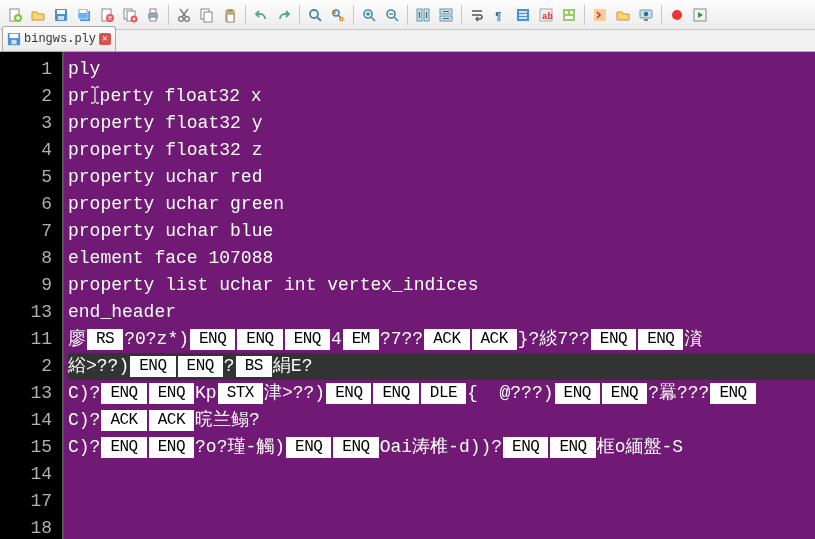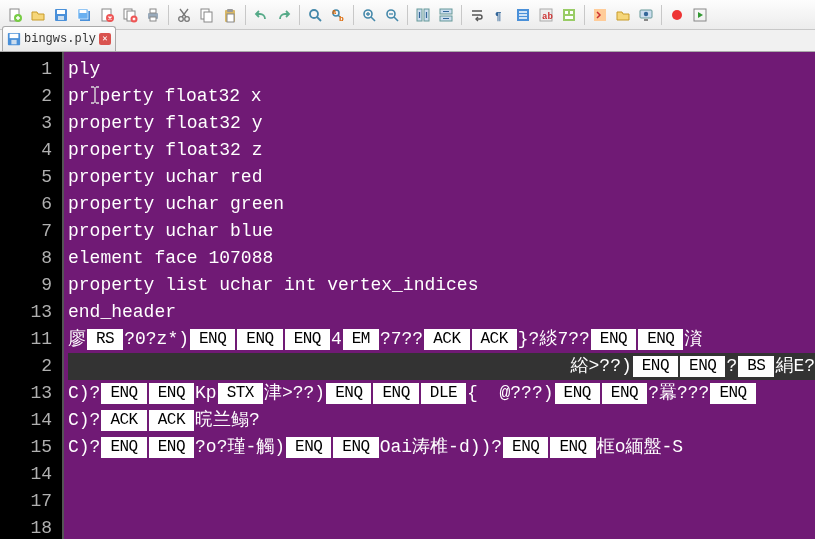--- a/index.html
+++ b/index.html
@@ -92,21 +92,21 @@
     color: #fff;
     font-size: 18px;
     line-height: 27px;
     padding: 4px 0 4px 4px;
     font-family: "Consolas","SimSun","Courier New",monospace;
     white-space: pre;
     overflow: hidden;
     position:relative;
   }
   .line { height: 27px; }
-  .line15 { background: #333333; text-align: right; }
+  .line15 { background: #333333; }
   .inv {
     display:inline-block;
     background:#fff;
     color:#000;
     padding: 0 9px;
     margin: 0 1px;
     font-size:16px;
     line-height: 20px;
     height:21px;
     vertical-align: 1px;

